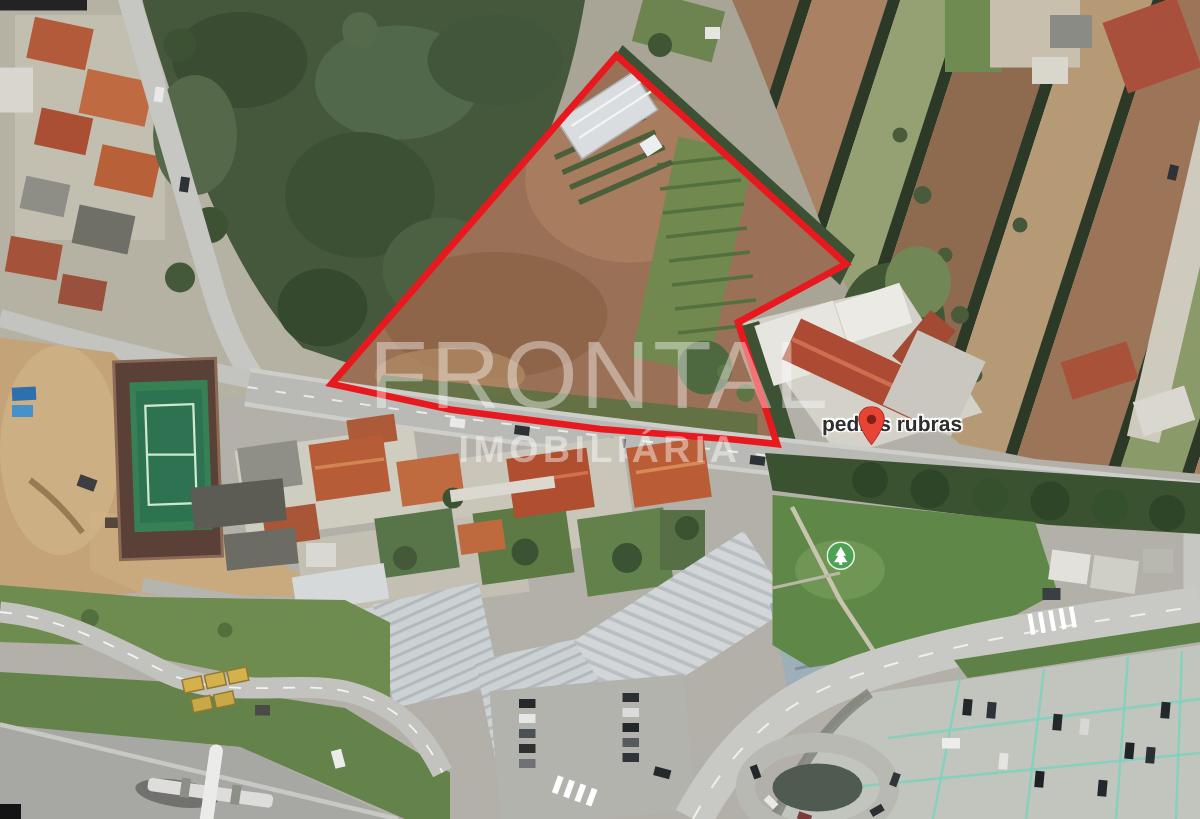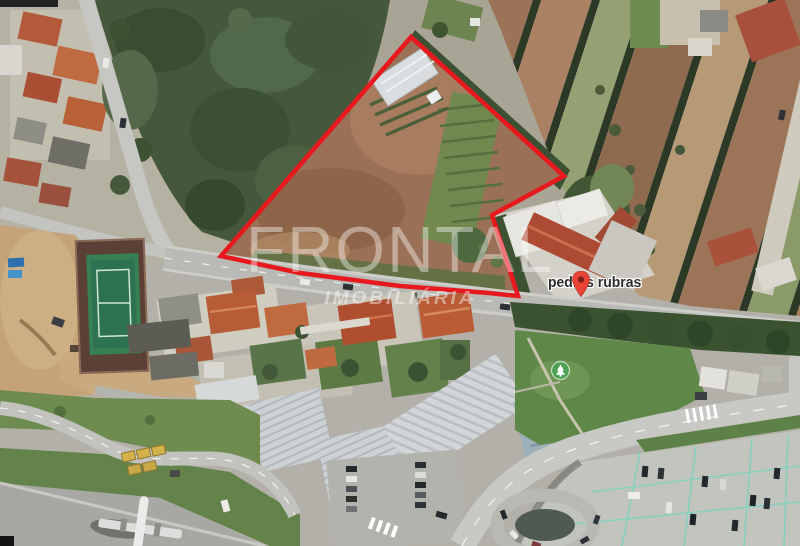--- a/index.html
+++ b/index.html
@@ -2,21 +2,21 @@
 <html><head>
 <meta charset="utf-8">
 <style>
   html,body{margin:0;padding:0;background:#202020;}
   .stage{position:relative;width:800px;height:546px;overflow:hidden;
          font-family:"Liberation Sans","DejaVu Sans",sans-serif;background:#a8a596;}
   .stage svg.layer{position:absolute;left:0;top:0;}
   .watermark{position:absolute;left:0;top:218px;width:800px;text-align:center;
              color:rgba(255,255,255,.40);pointer-events:none;line-height:1;}
   .wm1{font-size:64px;font-weight:normal;letter-spacing:2px;}
-  .wm2{font-size:19px;font-weight:bold;letter-spacing:3px;margin-top:6px;color:rgba(255,255,255,.44);font-style:italic;}
+  .wm2{font-size:25px;font-weight:bold;letter-spacing:3px;margin-top:6px;color:rgba(255,255,255,.44);}
   .place-label{position:absolute;left:548px;top:274px;font-size:14px;font-weight:600;color:#2e2e2e;
     text-shadow:-1px -1px 0 #fff,1px -1px 0 #fff,-1px 1px 0 #fff,1px 1px 0 #fff,0 0 3px #fff;}
   .pin{position:absolute;left:572px;top:271px;width:18px;height:26px;}
   .park{position:absolute;left:551px;top:361px;width:19px;height:19px;}
 </style>
 </head>
 <body>
 
 <div class="stage">
 

